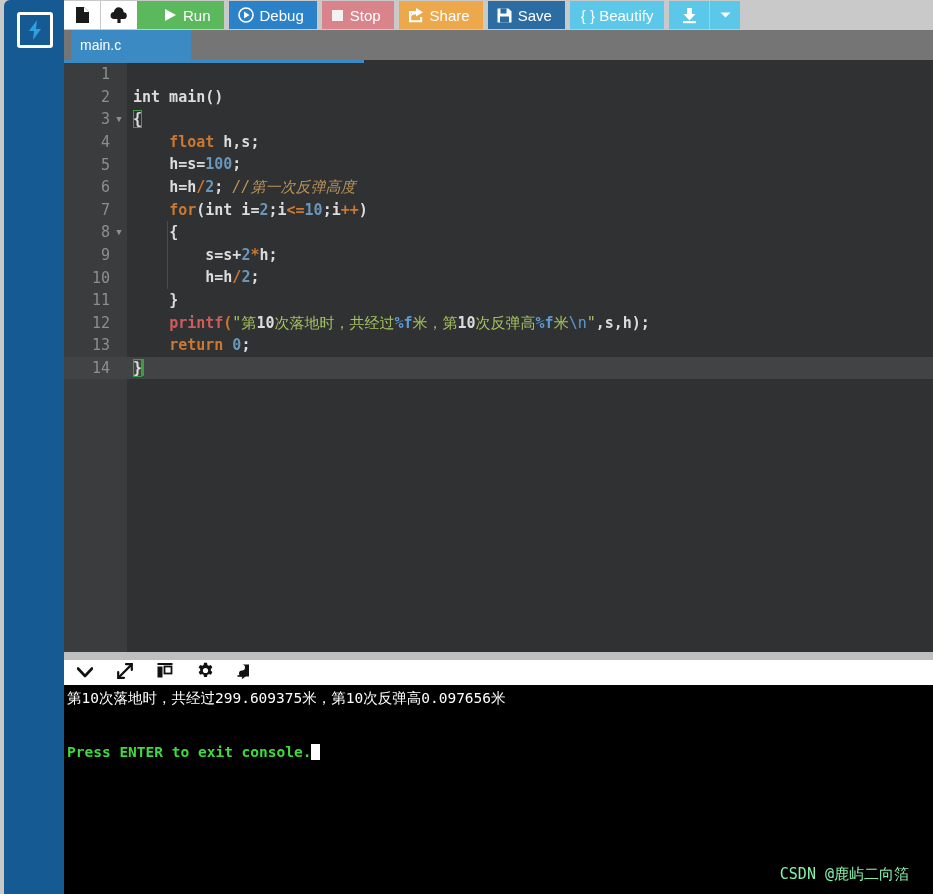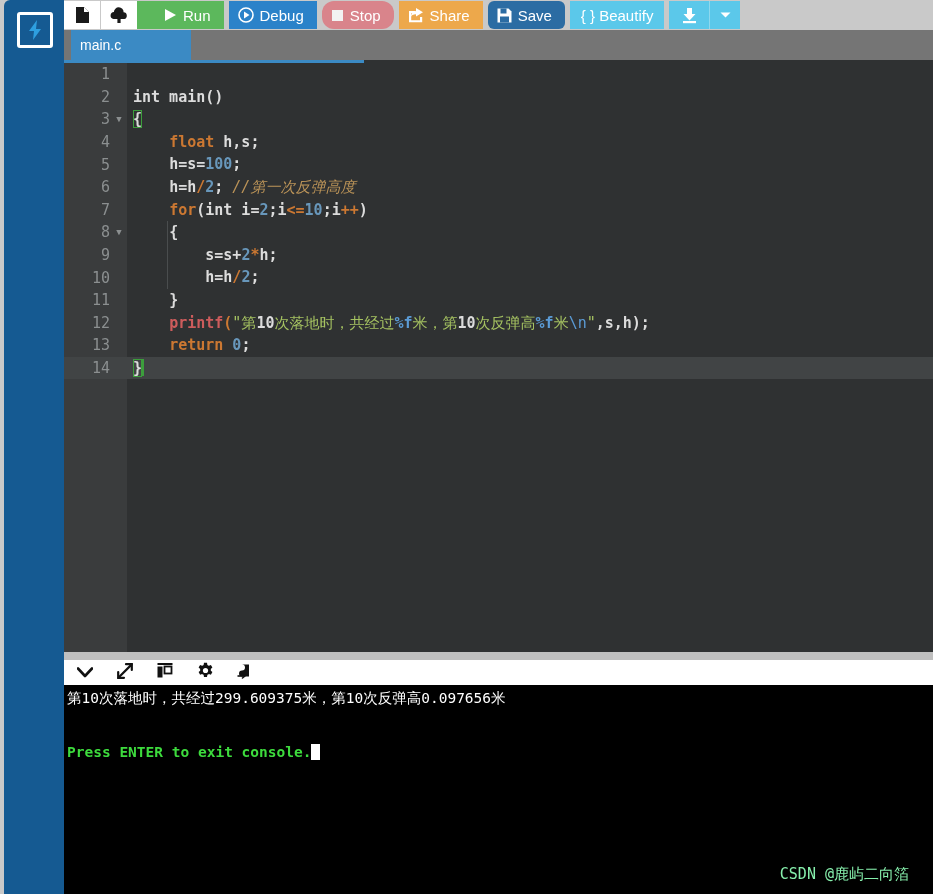--- a/index.html
+++ b/index.html
@@ -33,23 +33,23 @@
   .tb-btn {
     height:28px; margin-top:1px;
     display:flex; align-items:center; justify-content:center;
     color:#ffffff; font-size:15px; white-space:nowrap;
     cursor:pointer; user-select:none;
   }
   .tb-icobtn { background:#ffffff; width:36px; color:#1a1a1a; }
   .tb-sep { width:1px; background:#c9c9c9; height:28px; margin-top:1px; }
   .tb-run     { background:#5cb85c; padding:0 13px 0 26px; }
   .tb-debug   { background:#2b82c9; padding:0 13px 0 9px; margin-left:5px; }
-  .tb-stop    { background:#d9848b; padding:0 13px 0 9px; margin-left:5px;border-radius:12px; }
+  .tb-stop    { background:#d9848b; padding:0 13px 0 9px; margin-left:5px; }
   .tb-share   { background:#eda84b; padding:0 13px 0 9px; margin-left:5px; }
-  .tb-save    { background:#2b6ca3; padding:0 13px 0 9px; margin-left:5px;border-radius:6px; }
+  .tb-save    { background:#2b6ca3; padding:0 13px 0 9px; margin-left:5px; }
   .tb-beautify{ background:#5bc8ea; padding:0 11px; margin-left:5px; }
   .tb-dl      { background:#5bc8ea; width:40px; margin-left:5px; }
   .tb-dl-sep  { width:1px; background:#8fd8ee; height:28px; margin-top:1px; }
   .tb-caret   { background:#5bc8ea; width:30px; }
   .tb-btn .lbl { margin-left:6px; }
   .tb-btn svg { display:block; }
 
   
   .tabstrip {
     position:absolute; left:64px; top:30px; width:869px; height:30px;

